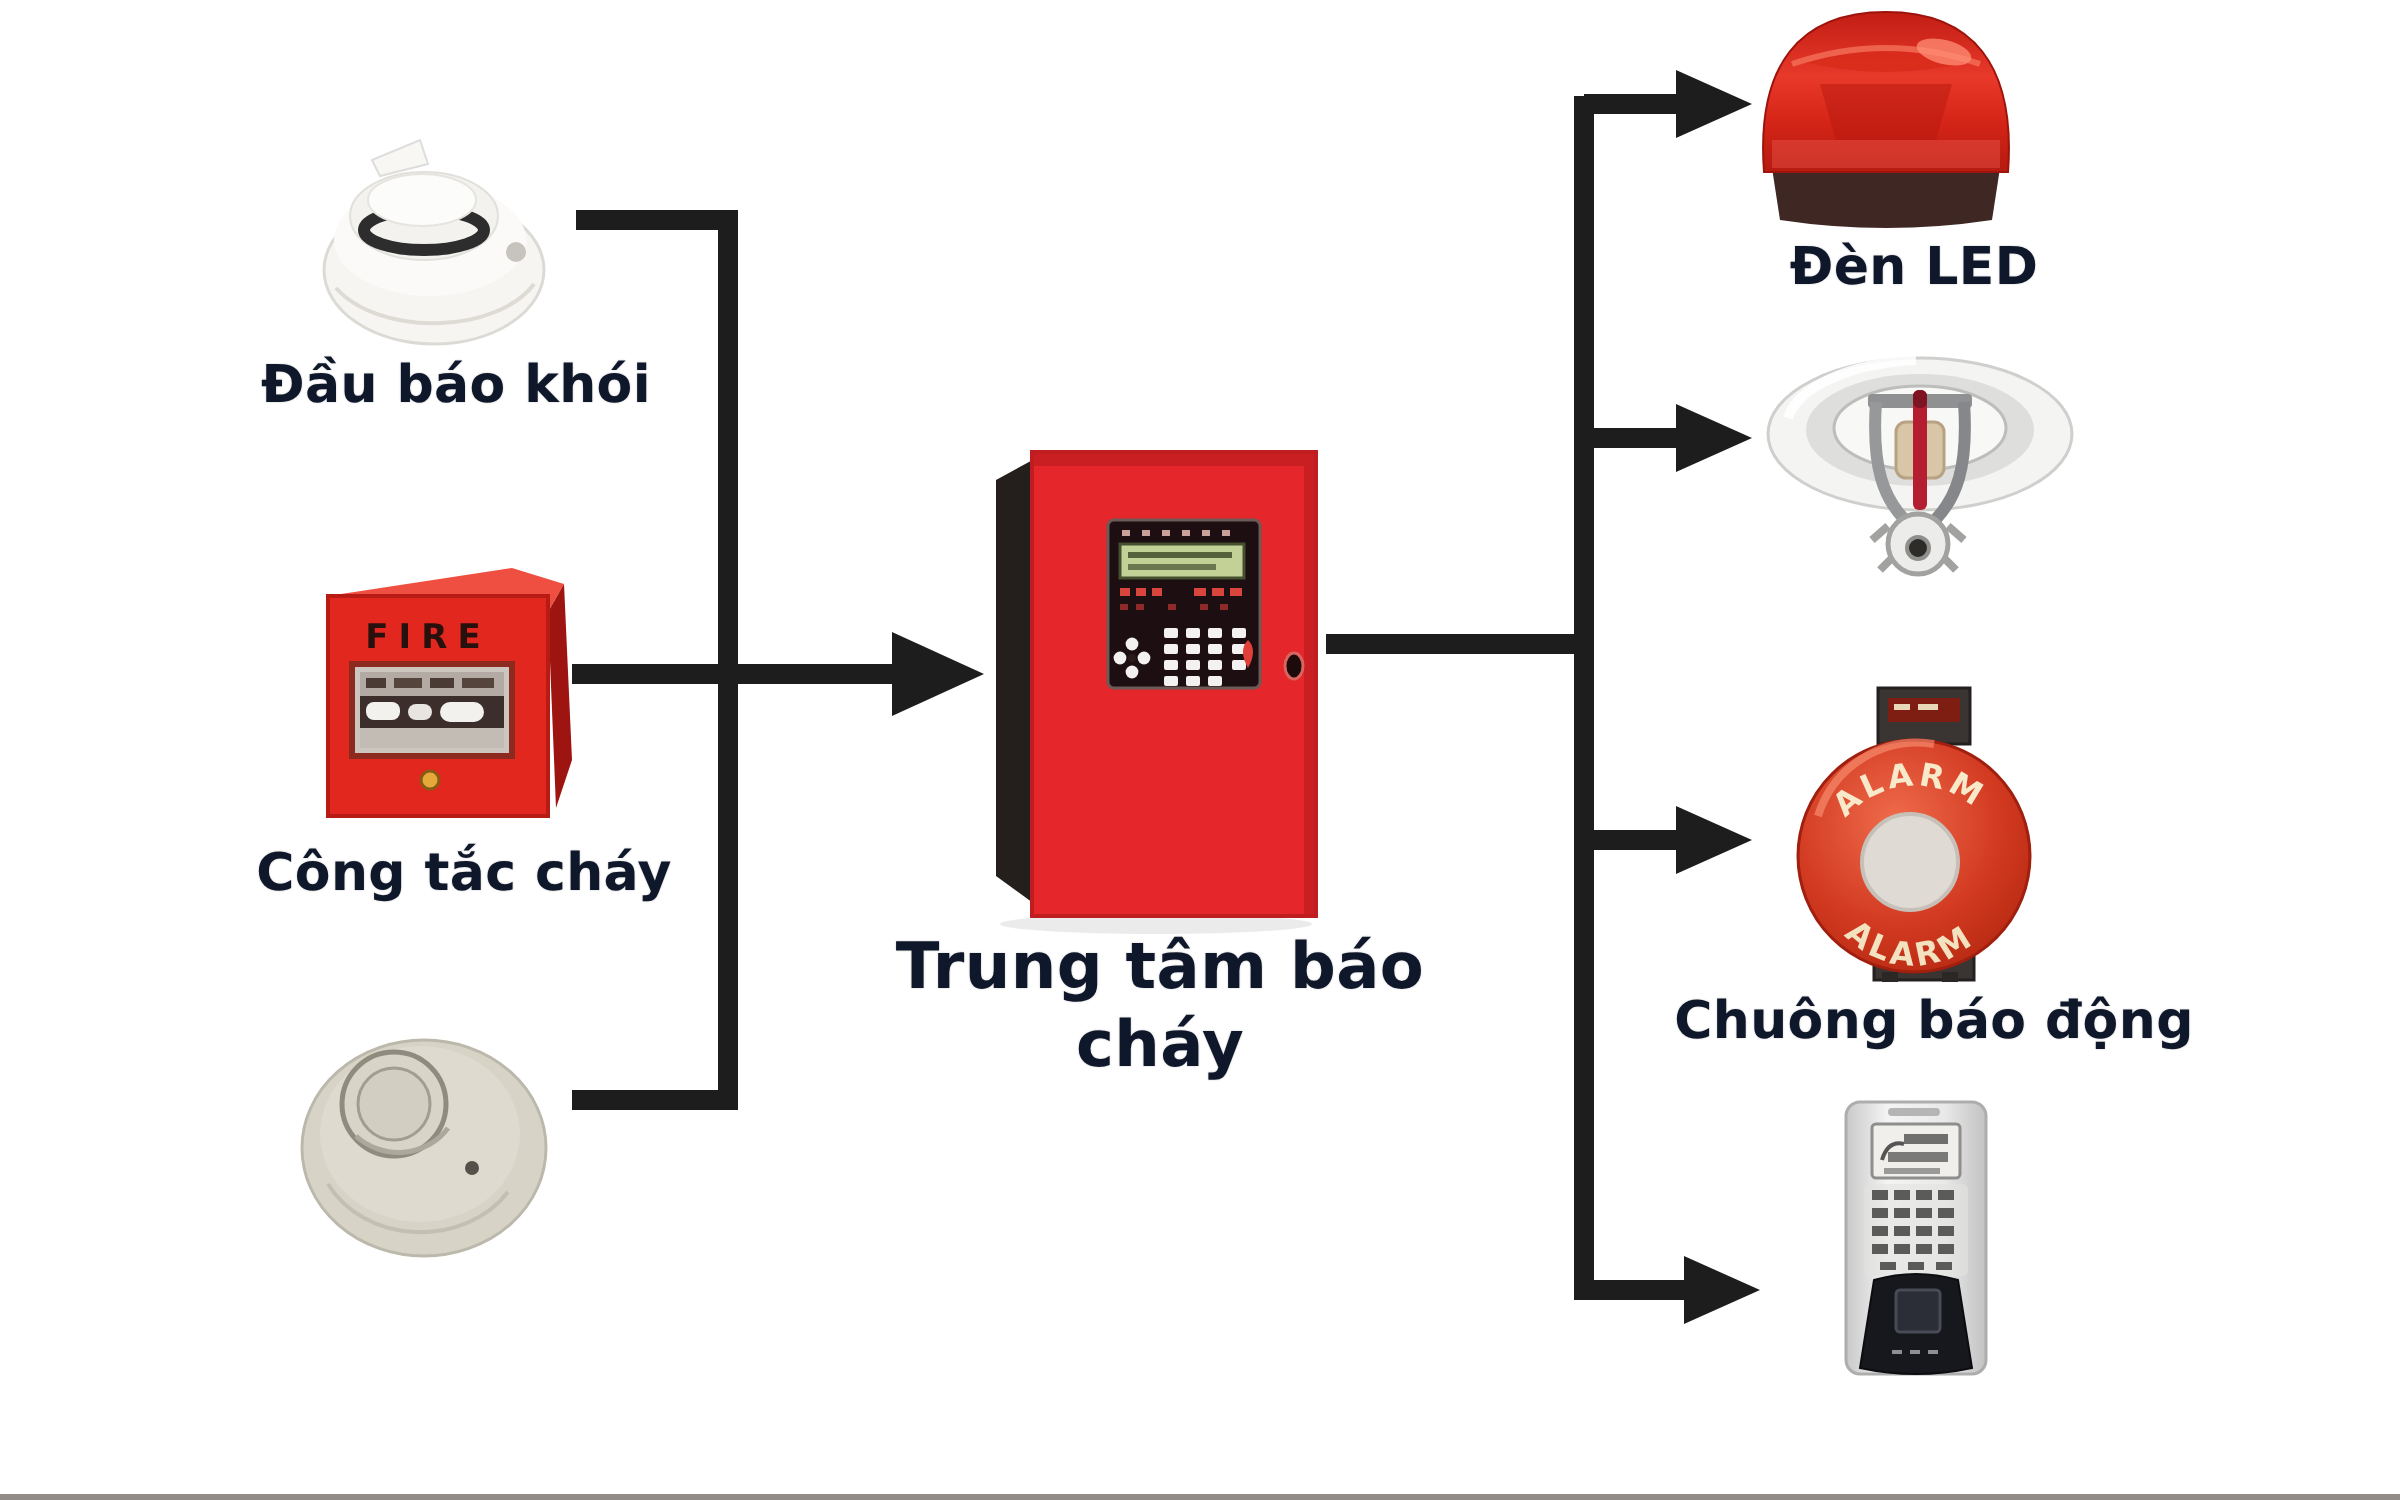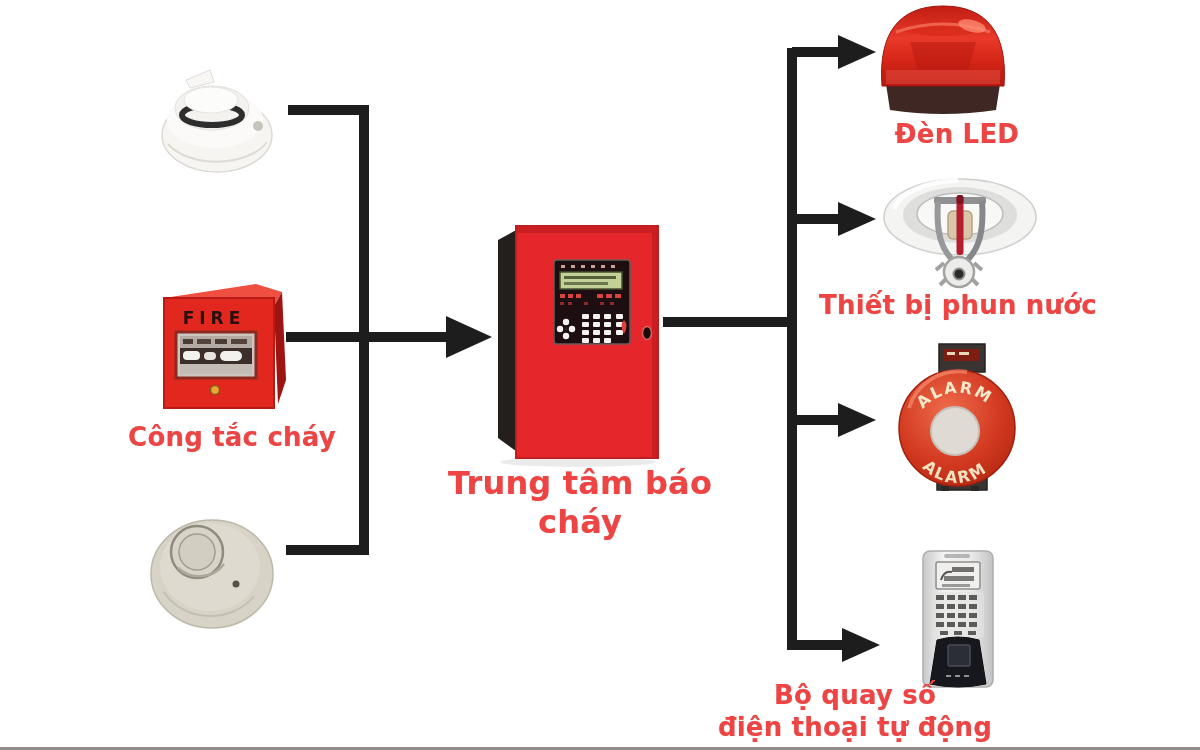--- a/index.html
+++ b/index.html
@@ -3,21 +3,21 @@
 <meta charset="utf-8">
 <style>
   html,body{margin:0;padding:0;background:#ffffff;}
   .stage{
     position:relative;width:1200px;height:750px;background:#ffffff;overflow:hidden;
     font-family:"DejaVu Sans","Liberation Sans",sans-serif;
   }
   .wires{position:absolute;left:0;top:0;z-index:1;}
   .device{position:absolute;z-index:2;}
   .label{
-    position:absolute;z-index:3;color:#ef4444;font-weight:700;
+    position:absolute;z-index:3;color:#0f172a;font-weight:700;
     text-align:center;font-size:26px;line-height:1.22;letter-spacing:0.2px;
     text-shadow:0 0 1px rgba(0,0,0,0.25);
   }
   .label-center{font-size:32px;}
   .label-line{display:block;}
   .bottom-bar{position:absolute;left:0;bottom:0;width:1200px;height:3px;background:#6e6660;opacity:.75;z-index:4;}
 </style>
 </head>
 <body>
 
@@ -251,30 +251,27 @@
     </g>
     <path d="M 17 92 Q 38 86 59 92 L 66 136 Q 38 142 10 136 Z" fill="#16181d" stroke="#0c0d10" stroke-width="1"></path>
     <rect x="28" y="97" width="22" height="21" rx="2" fill="#2b2e36" stroke="#484b55" stroke-width="1.5"></rect>
     <g fill="#8e8f93">
       <rect x="26" y="127" width="5" height="2"></rect>
         <rect x="35" y="127" width="5" height="2"></rect>
         <rect x="44" y="127" width="5" height="2"></rect>
     </g>
   </svg>
 
+  <div class="label" style="left:78px;top:178px;width:300px">Đầu báo khói</div>
 
   <div class="label" style="left:82px;top:422px;width:300px">Công tắc cháy</div>
 
 
   <div class="label label-center" style="left:420px;top:464px;width:320px">Trung tâm báo cháy</div>
 
   <div class="label" style="left:807px;top:119px;width:300px">Đèn LED</div>
 
-  <div class="label" style="left:798px;top:290px;width:320px">Thiết bị phun nước</div>
-
-
-  <div class="label" style="left:685px;top:680px;width:340px">
-    <span class="label-line">Bộ quay số</span>
-    <span class="label-line">điện thoại tự động</span>
-  </div>
+
+  <div class="label" style="left:817px;top:496px;width:300px">Chuông báo động</div>
+
 
   <div class="bottom-bar"></div>
 </div>
 
 </body></html>

